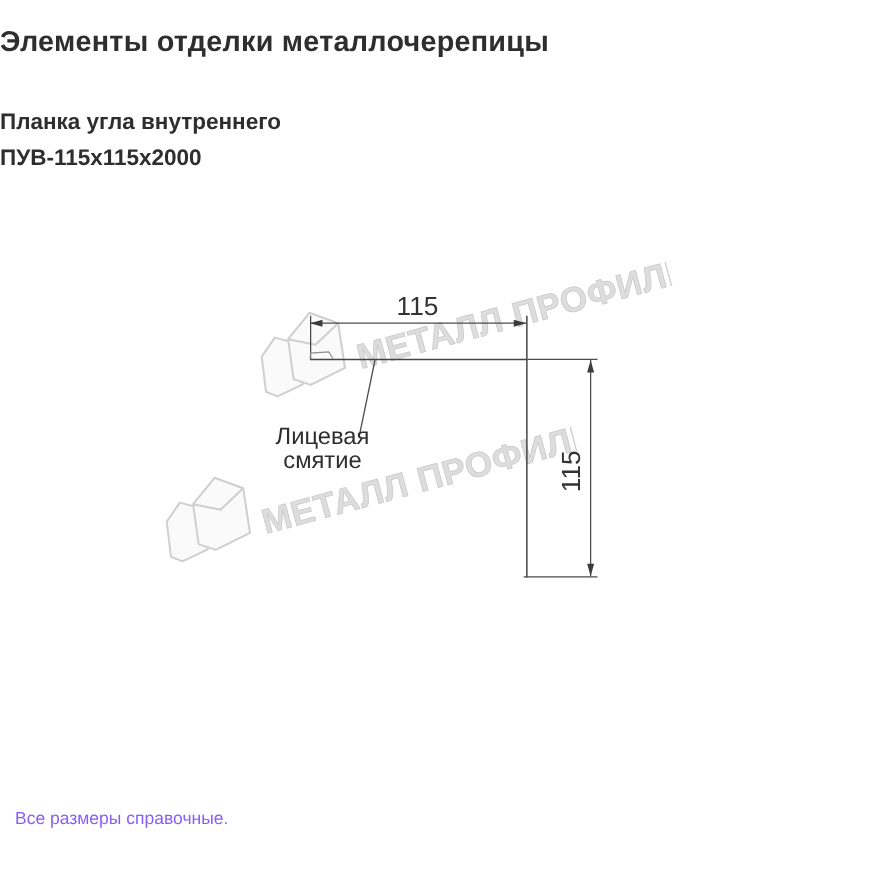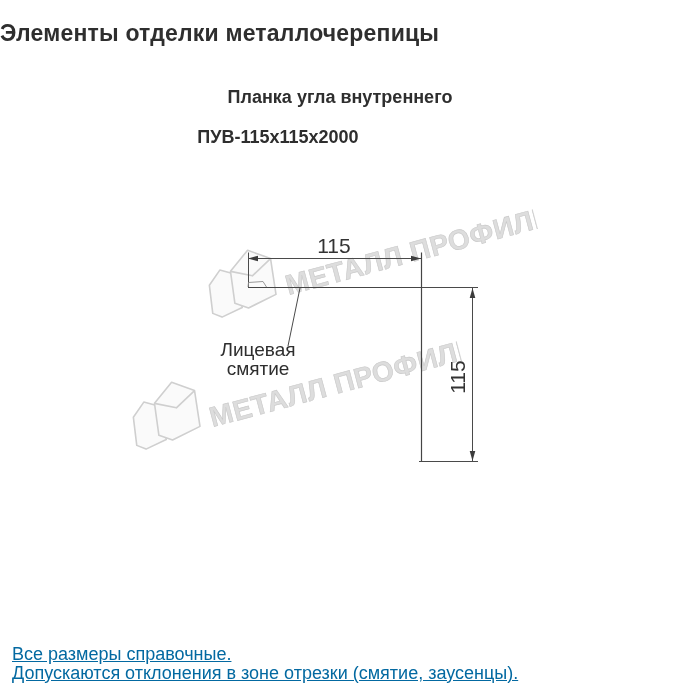--- a/index.html
+++ b/index.html
@@ -23,31 +23,30 @@
     font-size: 23px;
     line-height: 28px;
     font-weight: 700;
     color: #2e2e2e;
     letter-spacing: 0.2px;
   }
   .page-subtitle {
     position: absolute;
     top: 85px; left: 0;
     width: 680px;
-    text-align: center;
+    text-align: left;
     font-size: 18px;
     line-height: 24px;
     font-weight: 700;
     color: #2e2e2e;
   }
   .page-model {
     position: absolute;
-    top: 125px; left: 0;
+    top: 114px; left: 0;
     width: 556px;
-    text-align: center;
     font-size: 18px;
     line-height: 24px;
     font-weight: 700;
     color: #2e2e2e;
   }
 
   
   .watermark {
     position: absolute;
     width: 340px;
@@ -100,24 +99,23 @@
     text-align: center;
     font-size: 19px;
     line-height: 19px;
     color: #2e2e2e;
   }
 
   
   .footer-notes {
     position: absolute;
     left: 12px; top: 645px;
-    font-size: 18px;
+    font-size: 14px;
     line-height: 19px;
-    color: #0369a1;
-    text-decoration: underline;
+    color: #8b5cf6;
   }
 </style>
 </head>
 <body>
 
 <div class="canvas">
 
   <div class="watermark wm-a">
     <svg width="340" height="100" viewBox="0 0 340 100">
       <g stroke="#cfcfcf" stroke-width="1.6" fill="#fafafa" stroke-linejoin="round">
@@ -167,16 +165,15 @@
   <div class="dim-label horizontal">115</div>
   <div class="dim-label vertical">115</div>
 
   <div class="face-side-label">
     <div>Лицевая</div>
     <div>смятие</div>
   </div>
 
   <div class="footer-notes">
     <div>Все размеры справочные.</div>
-    <div>Допускаются отклонения в зоне отрезки (смятие, заусенцы).</div>
   </div>
 
 </div>
 
 </body></html>

